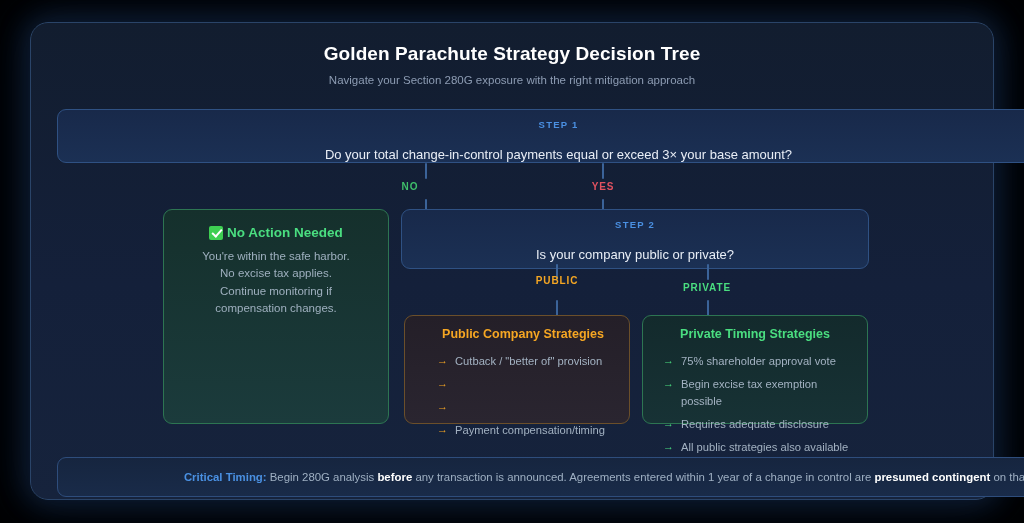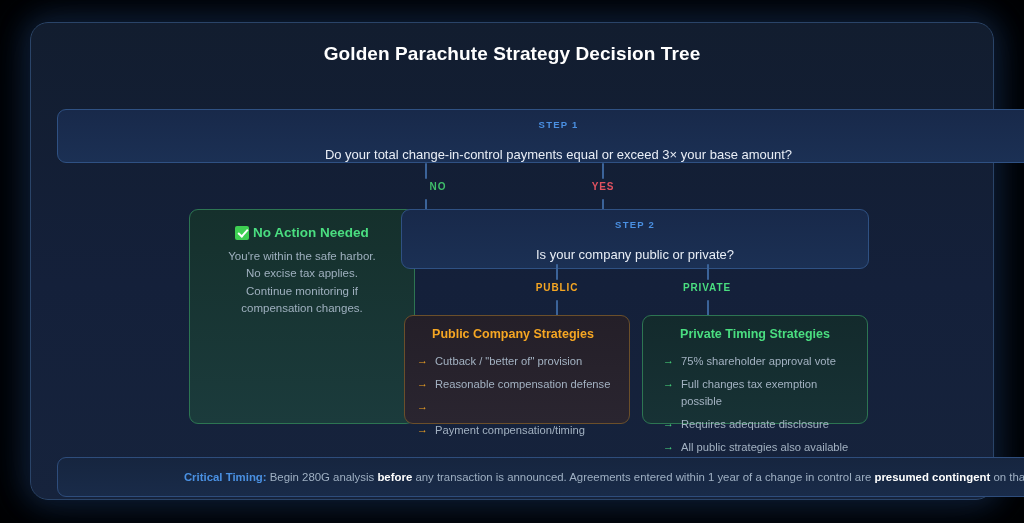--- a/index.html
+++ b/index.html
@@ -132,87 +132,87 @@
   #footer .f-key  { color:#4a90e2; font-weight:bold; }
   #footer .f-emph { color:#ffffff; font-weight:bold; }
 </style>
 </head>
 <body>
 
 <div id="card">
 
   <div id="header">
     <div id="title">Golden Parachute Strategy Decision Tree</div>
+    <div id="subtitle">Navigate your Section 280G exposure with the right mitigation approach</div>
   </div>
 
   <div class="node step" style="left:26px; top:86px; width:1003px; height:54px; padding-top:9px;">
     <div class="step-eyebrow">STEP 1</div>
     <div class="step-question">Do your total change-in-control payments equal or exceed 3× your base amount?</div>
   </div>
 
   <div class="vline" style="left:394px; top:140px;  height:16px;"></div>
   <div class="vline" style="left:394px; top:176px;  height:16px;"></div>
   <div class="vline" style="left:571px; top:140px;  height:16px;"></div>
   <div class="vline" style="left:571px; top:176px;  height:16px;"></div>
 
-  <div class="branch-label lbl-no" style="left:377px; top:158px; width:60px;">NO</div>
+  <div class="branch-label lbl-no" style="left:349px; top:158px; width:60px;">NO</div>
   <div class="branch-label lbl-yes" style="left:542px; top:158px; width:60px;">YES</div>
 
-  <div class="node outcome" style="left:132px; top:186px; width:226px; height:215px; padding-top:15px;margin-left:26px;">
+  <div class="node outcome" style="left:132px; top:186px; width:226px; height:215px; padding-top:15px;">
     <div class="outcome-title">
       <span class="check-badge"></span>
       <span>No Action Needed</span>
     </div>
     <div class="outcome-body">You're within the safe harbor. No excise tax applies. Continue monitoring if compensation changes.</div>
   </div>
 
   <div class="node step" style="left:370px; top:186px; width:468px; height:60px; padding-top:9px;">
     <div class="step-eyebrow">STEP 2</div>
     <div class="step-question">Is your company public or private?</div>
   </div>
 
   <div class="vline" style="left:525px; top:241px; height:16px;"></div>
   <div class="vline" style="left:525px; top:277px; height:16px;"></div>
   <div class="vline" style="left:676px; top:241px; height:16px;"></div>
   <div class="vline" style="left:676px; top:277px; height:16px;"></div>
 
-  <div class="branch-label lbl-public" style="left:490px; top:259px; width:72px;">PUBLIC</div>
+  <div class="branch-label lbl-public" style="left:490px; top:252px; width:72px;">PUBLIC</div>
   <div class="branch-label lbl-private" style="left:640px; top:259px; width:72px;">PRIVATE</div>
 
-  <div class="node strat strat-public" style="left:373px; top:292px; width:226px; height:109px; padding:11px 8px 0 0;">
+  <div class="node strat strat-public" style="left:373px; top:292px; width:226px; height:109px; padding:11px 8px 0 20px;">
     <div class="strat-title">Public Company Strategies</div>
     <ul>
       <li>
         <span class="arrow">→</span>
         <span>Cutback / "better of" provision</span>
       </li>
       <li>
         <span class="arrow">→</span>
-        <span>Reasonable compensation defense</span>
       </li>
       <li>
         <span class="arrow">→</span>
       </li>
       <li>
         <span class="arrow">→</span>
         <span>Payment compensation/timing</span>
       </li>
     </ul>
   </div>
 
   <div class="node strat strat-private" style="left:611px; top:292px; width:226px; height:109px; padding:11px 8px 0 8px;">
     <div class="strat-title">Private Timing Strategies</div>
     <ul>
       <li>
         <span class="arrow">→</span>
         <span>75% shareholder approval vote</span>
       </li>
       <li>
         <span class="arrow">→</span>
-        <span>Full changes tax exemption possible</span>
+        <span>Begin excise tax exemption possible</span>
       </li>
       <li>
         <span class="arrow">→</span>
         <span>Requires adequate disclosure</span>
       </li>
       <li>
         <span class="arrow">→</span>
         <span>All public strategies also available</span>
       </li>
     </ul>

